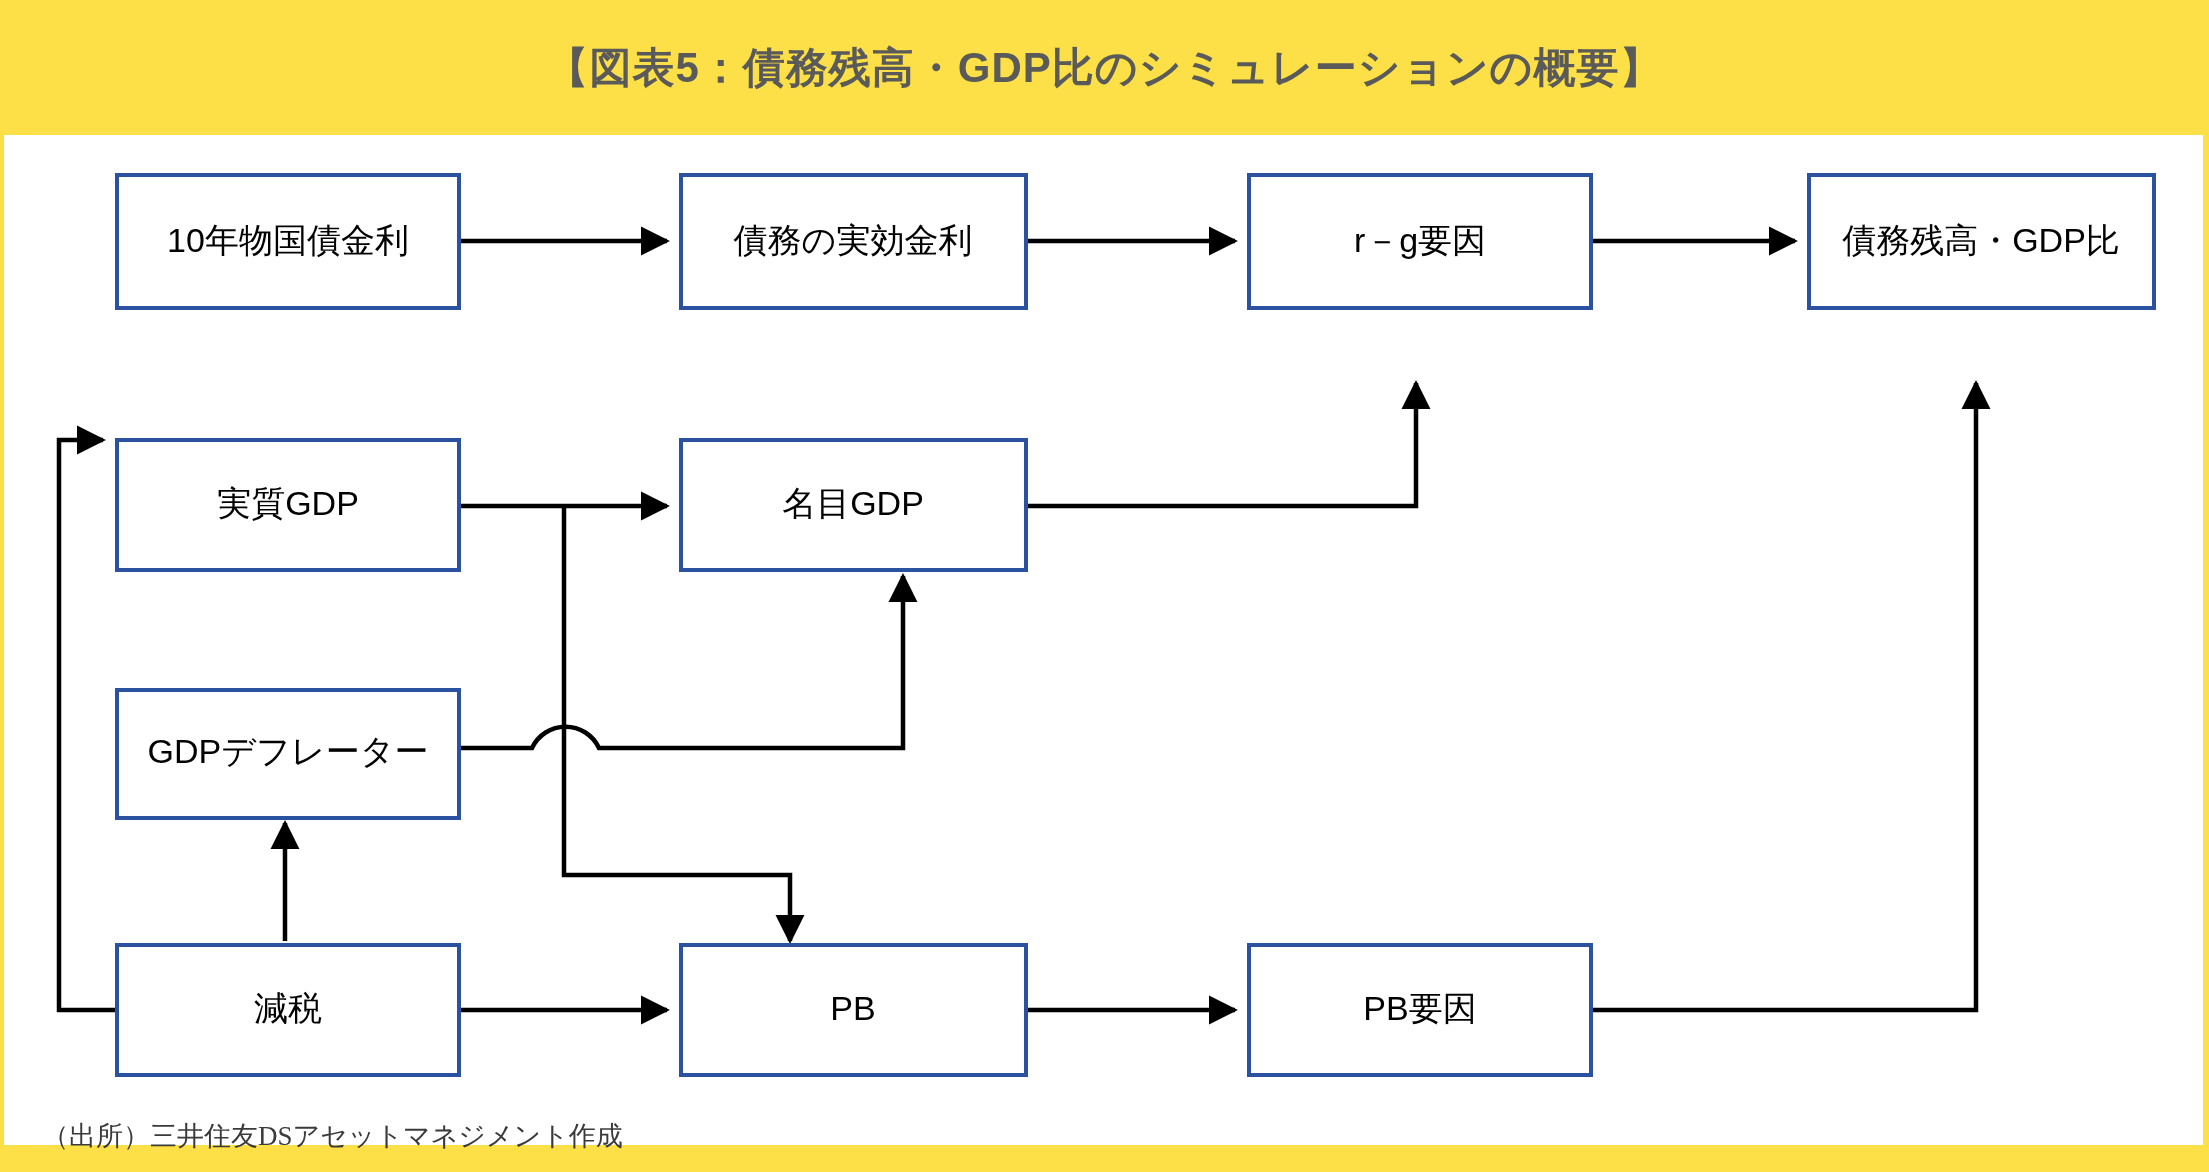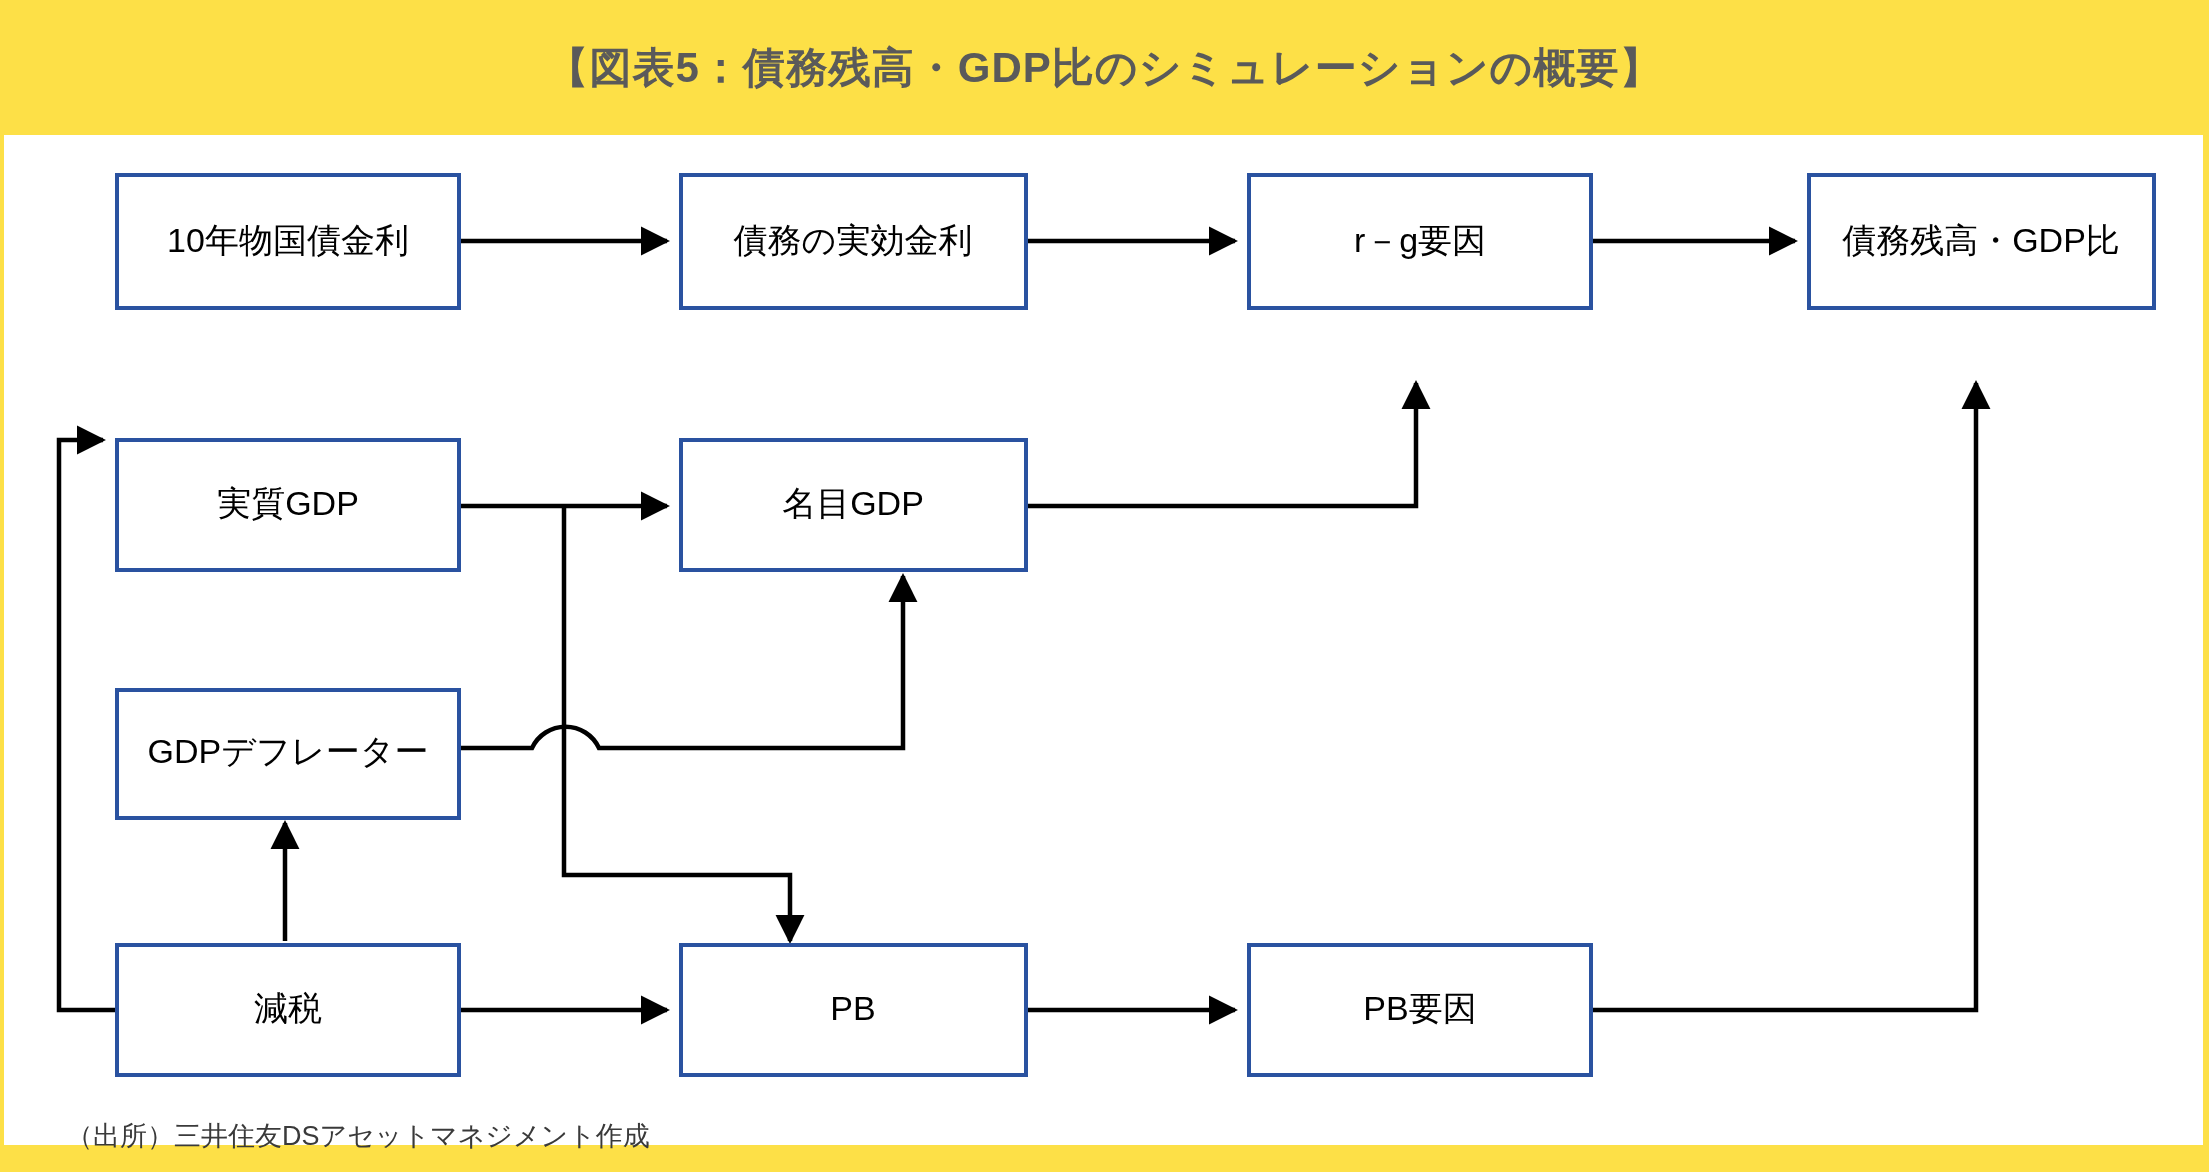--- a/index.html
+++ b/index.html
@@ -6,22 +6,22 @@
   html,body{margin:0;padding:0;background:#000;}
   body{width:2209px;height:1172px;overflow:hidden;
        font-family:"Liberation Sans","DejaVu Sans",sans-serif;}
   #stage{position:relative;width:2209px;height:1172px;background:#fde047;}
   #title{position:absolute;left:0;top:0;width:2209px;height:135px;
          display:flex;align-items:center;justify-content:center;
          color:#5a5a5a;font-size:42px;font-weight:bold;letter-spacing:1px;
          white-space:nowrap;}
   #panel{position:absolute;left:4px;top:135px;width:2199px;height:1010px;
          background:#ffffff;}
-  #source{position:absolute;left:66px;top:1118px;color:#3a3a3a;
-          font-size:27px;white-space:nowrap;}
+  #source{position:absolute;left:42px;top:1118px;color:#3a3a3a;
+          font-size:27px;white-space:nowrap;font-family:Liberation Serif, serif;}
   svg{position:absolute;left:0;top:0;}
   .nodeLabel{font-size:34px;fill:#000;dominant-baseline:middle;text-anchor:middle;}
   .nodeBox{fill:#ffffff;stroke:#2a52a0;stroke-width:4;}
   .edge{stroke:#000;stroke-width:4.5;fill:none;}
 </style>
 </head>
 <body>
 
 <div id="stage">
 

